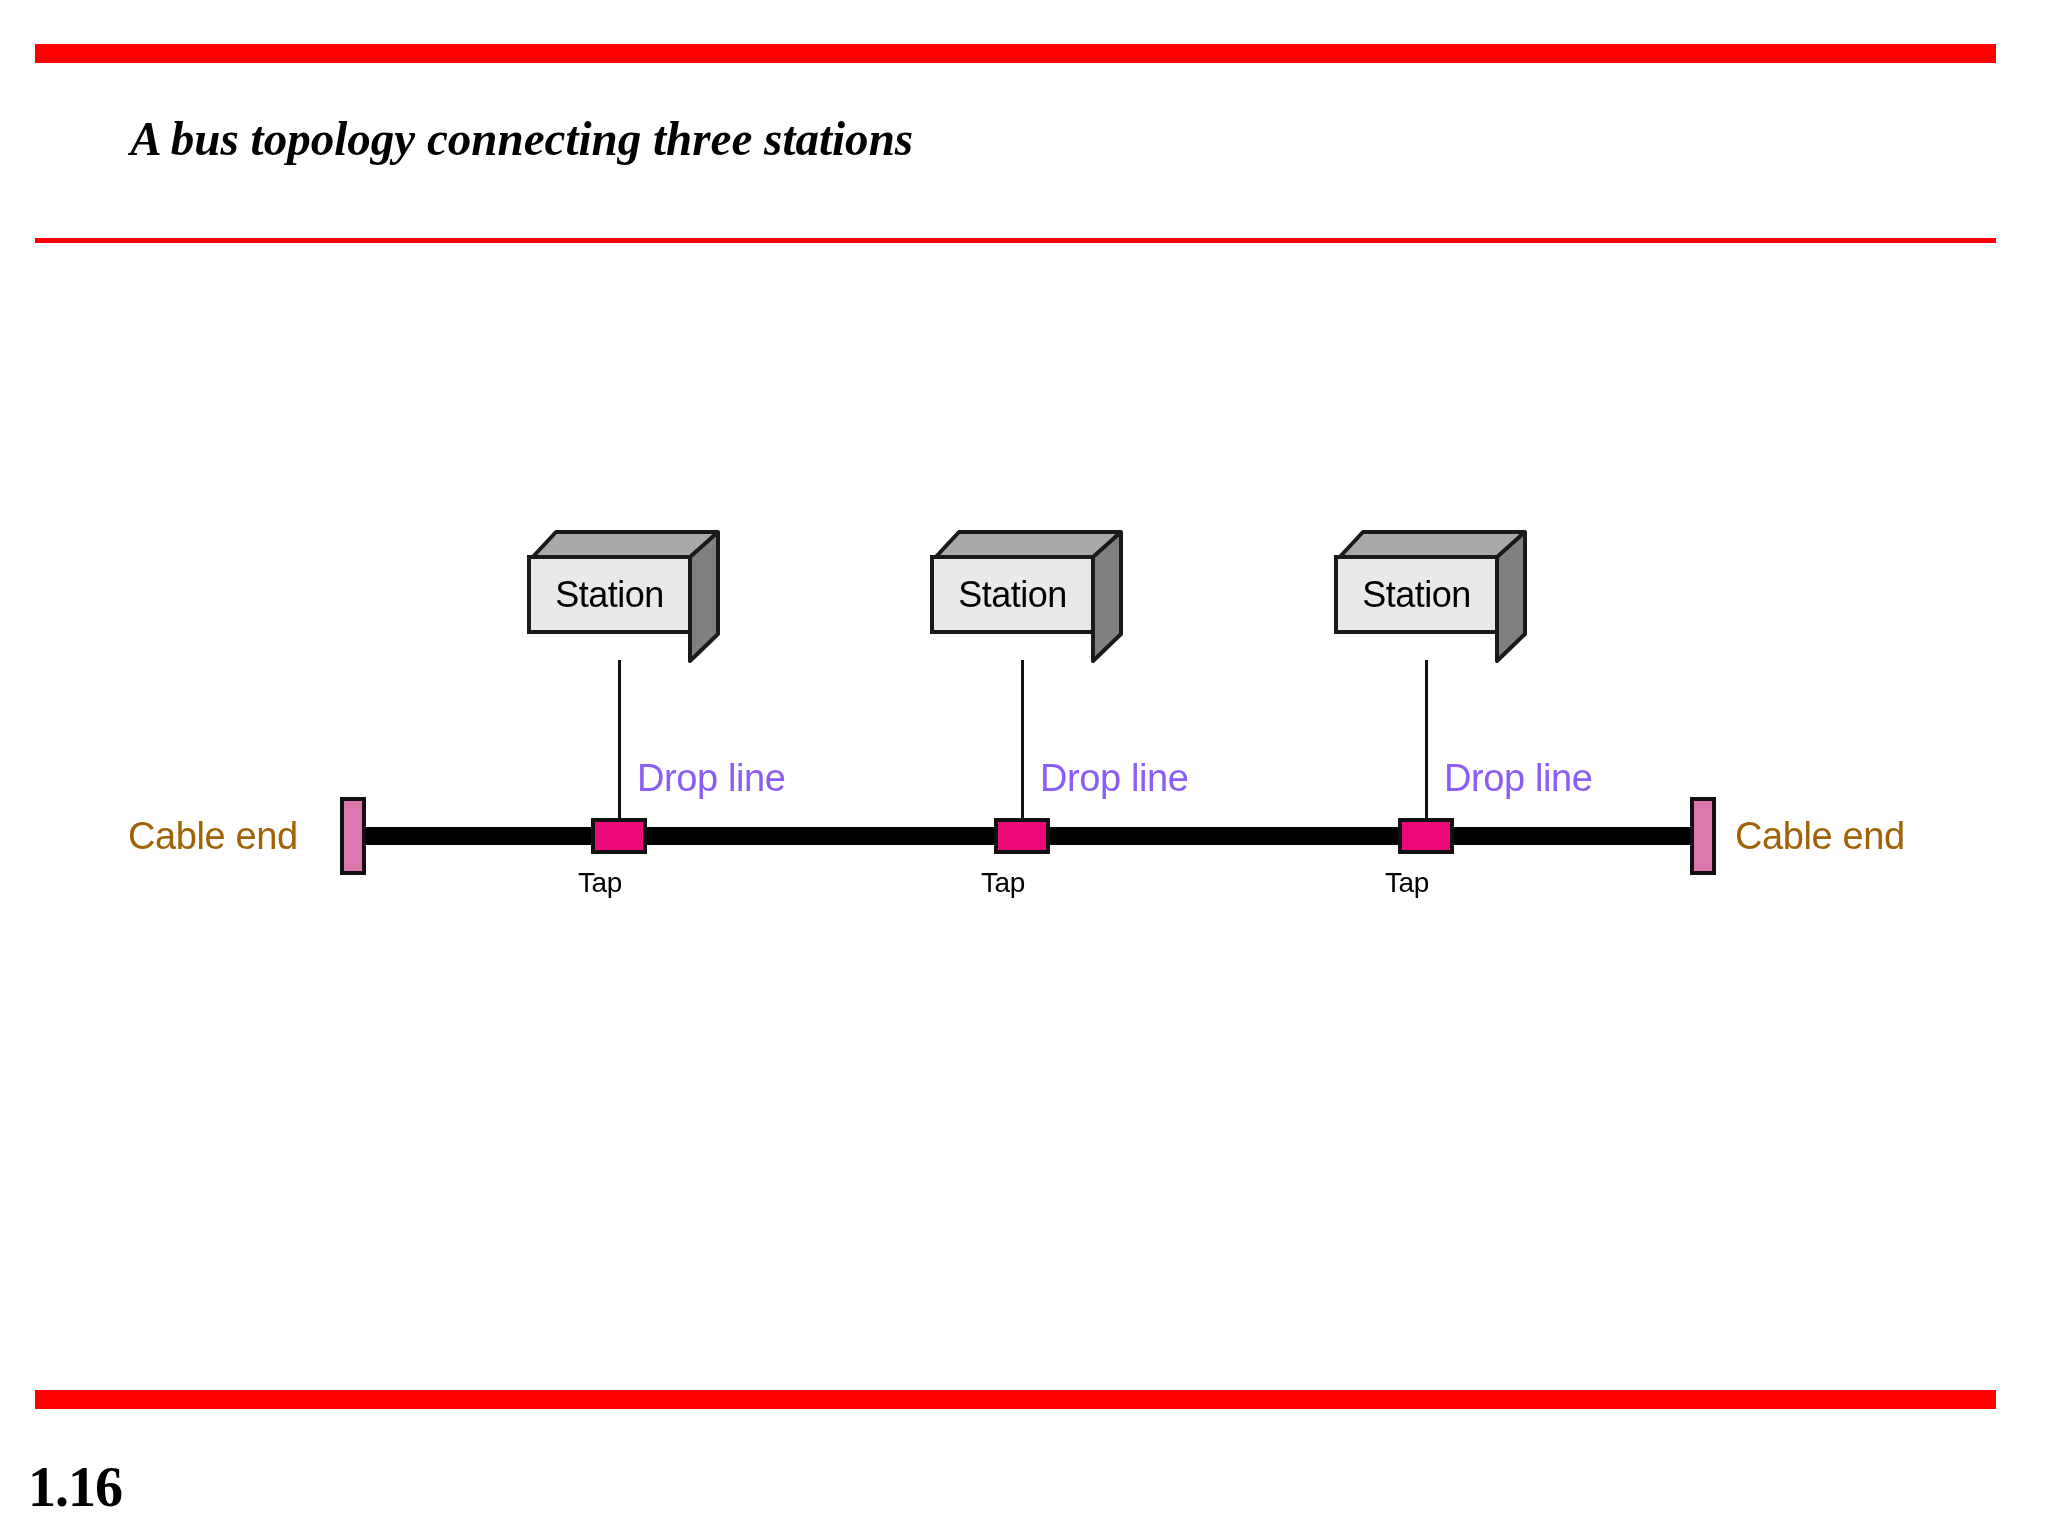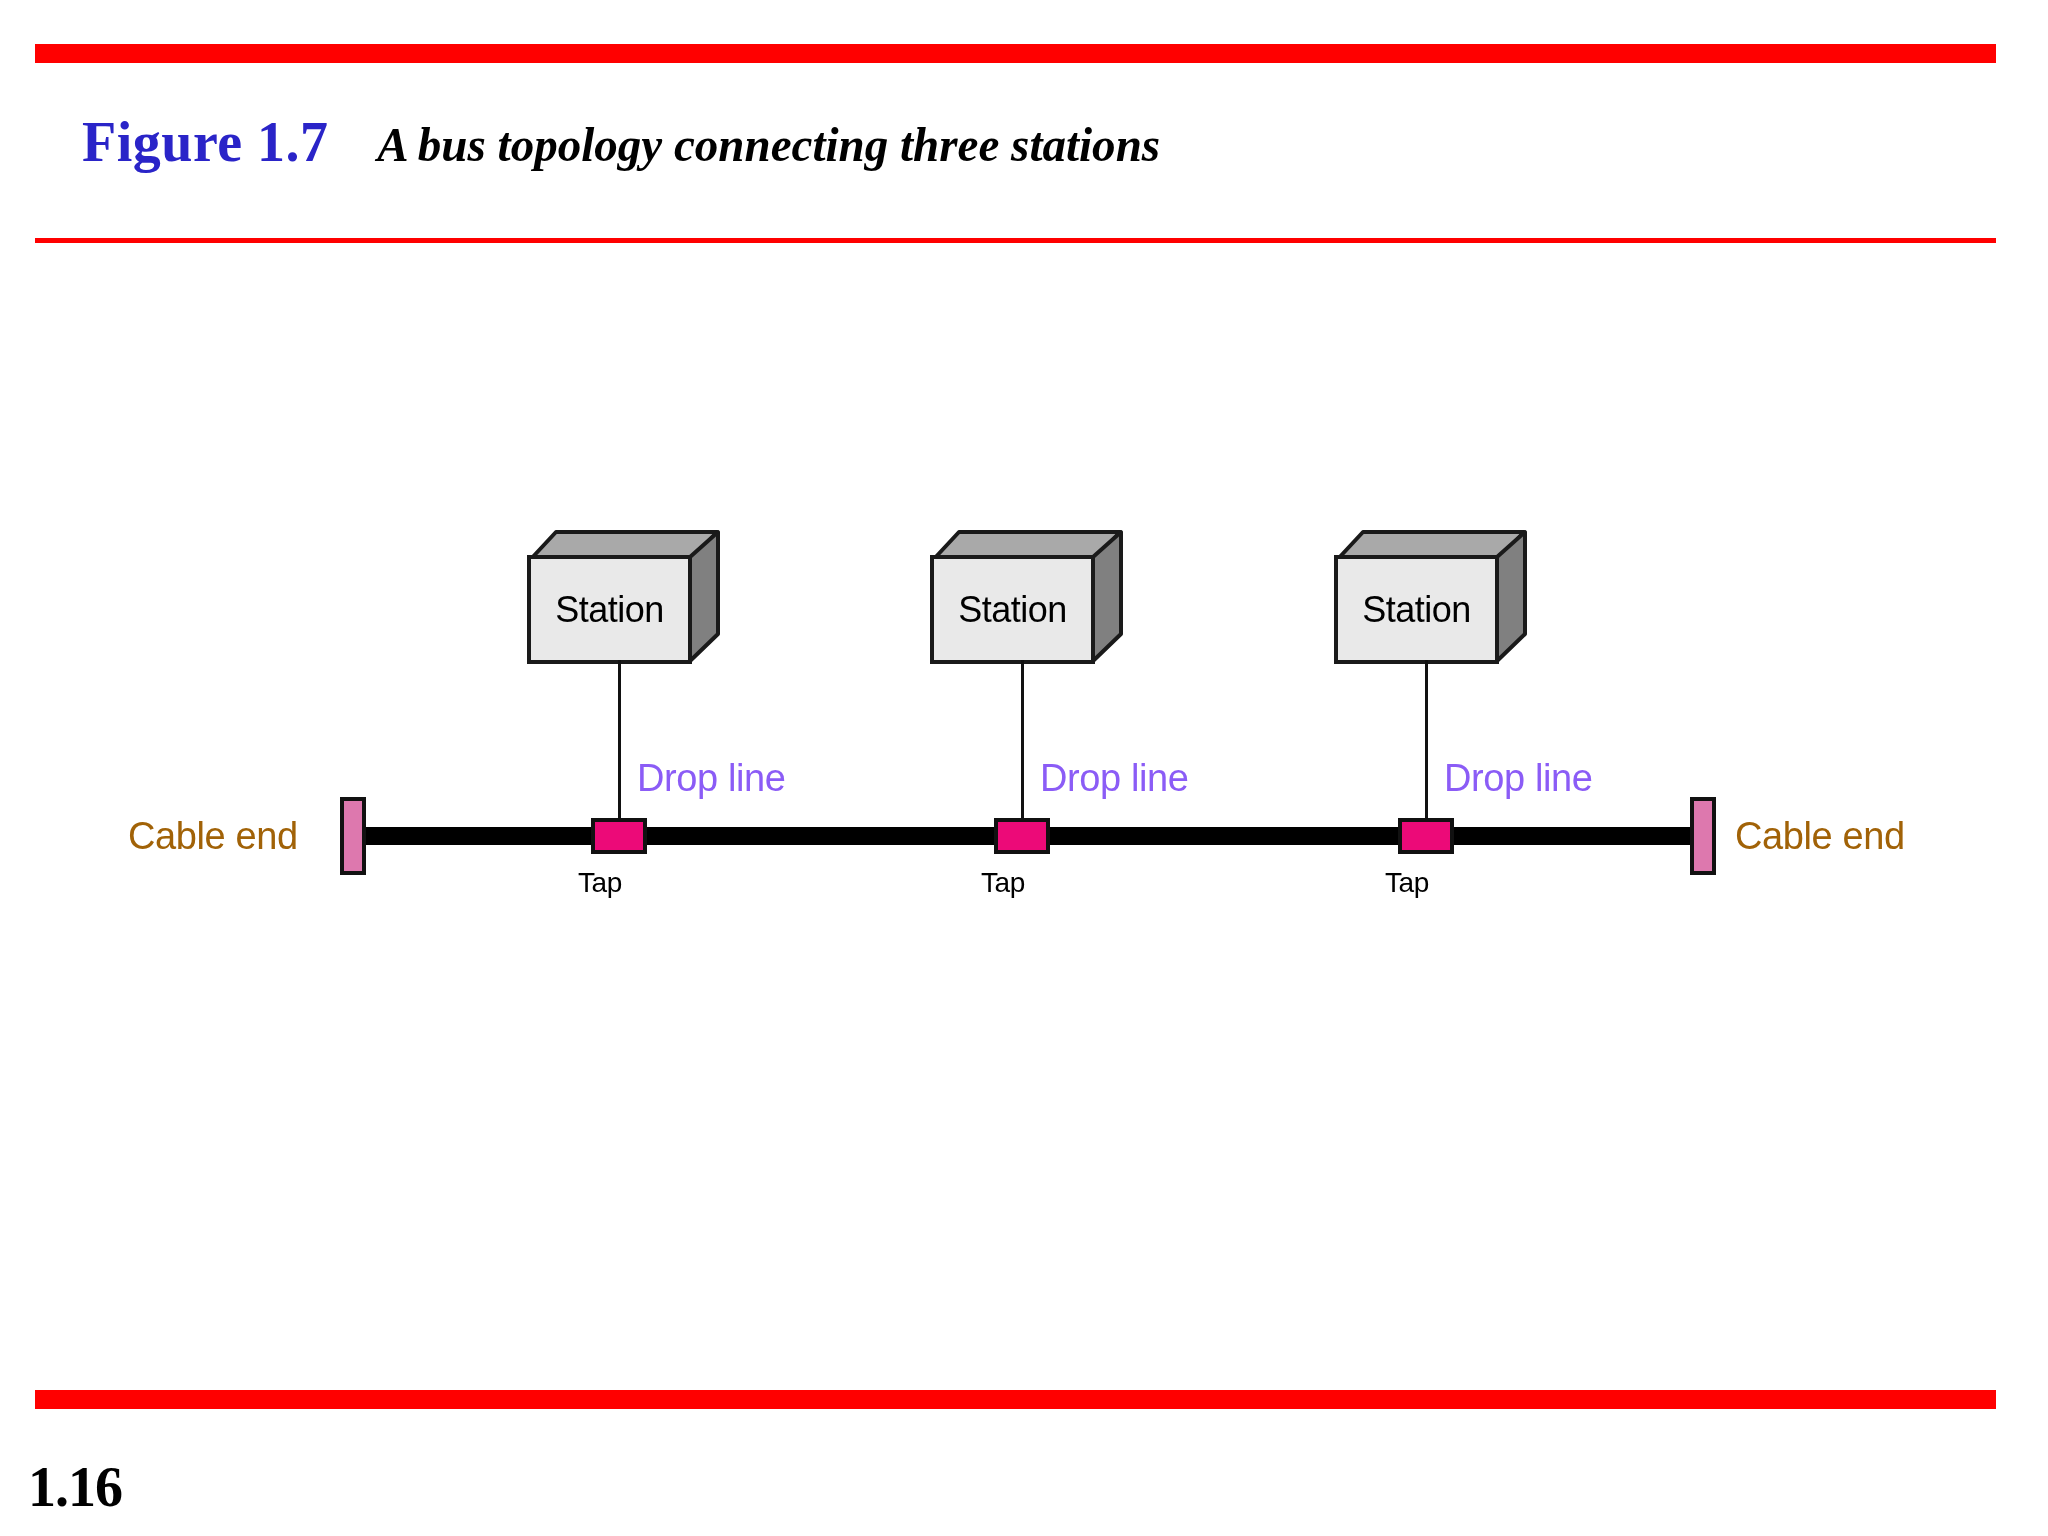--- a/index.html
+++ b/index.html
@@ -89,21 +89,21 @@
     left: 0;
     top: 0;
     width: 192px;
     height: 36px;
   }
   .station .box-front {
     position: absolute;
     left: 0;
     top: 26px;
     width: 165px;
-    height: 109px;
+    height: 79px;
     background: #E9E9E9;
     border: 4px solid #1A1A1A;
     box-sizing: border-box;
     display: flex;
     align-items: center;
     justify-content: center;
   }
   .station-label {
     font-family: "Liberation Sans", sans-serif;
     font-size: 36px;
@@ -182,21 +182,20 @@
   }
 </style>
 </head>
 <body>
 
 <div class="rule-top"></div>
 <div class="rule-thin"></div>
 <div class="rule-bottom"></div>
 
 <div class="title-row">
-  <span class="fig-label">Figure 1.7</span>
   <span class="fig-caption">A bus topology connecting three stations</span>
 </div>
 
 <div class="diagram">
 
   <div class="bus-line" style="left:352px; top:827px; width:1350px; height:18px;"></div>
 
   <div class="cable-end" style="left:340px; top:797px;"></div>
   <div class="cable-end-label" style="left:128px; top:815px;">Cable end</div>
 

